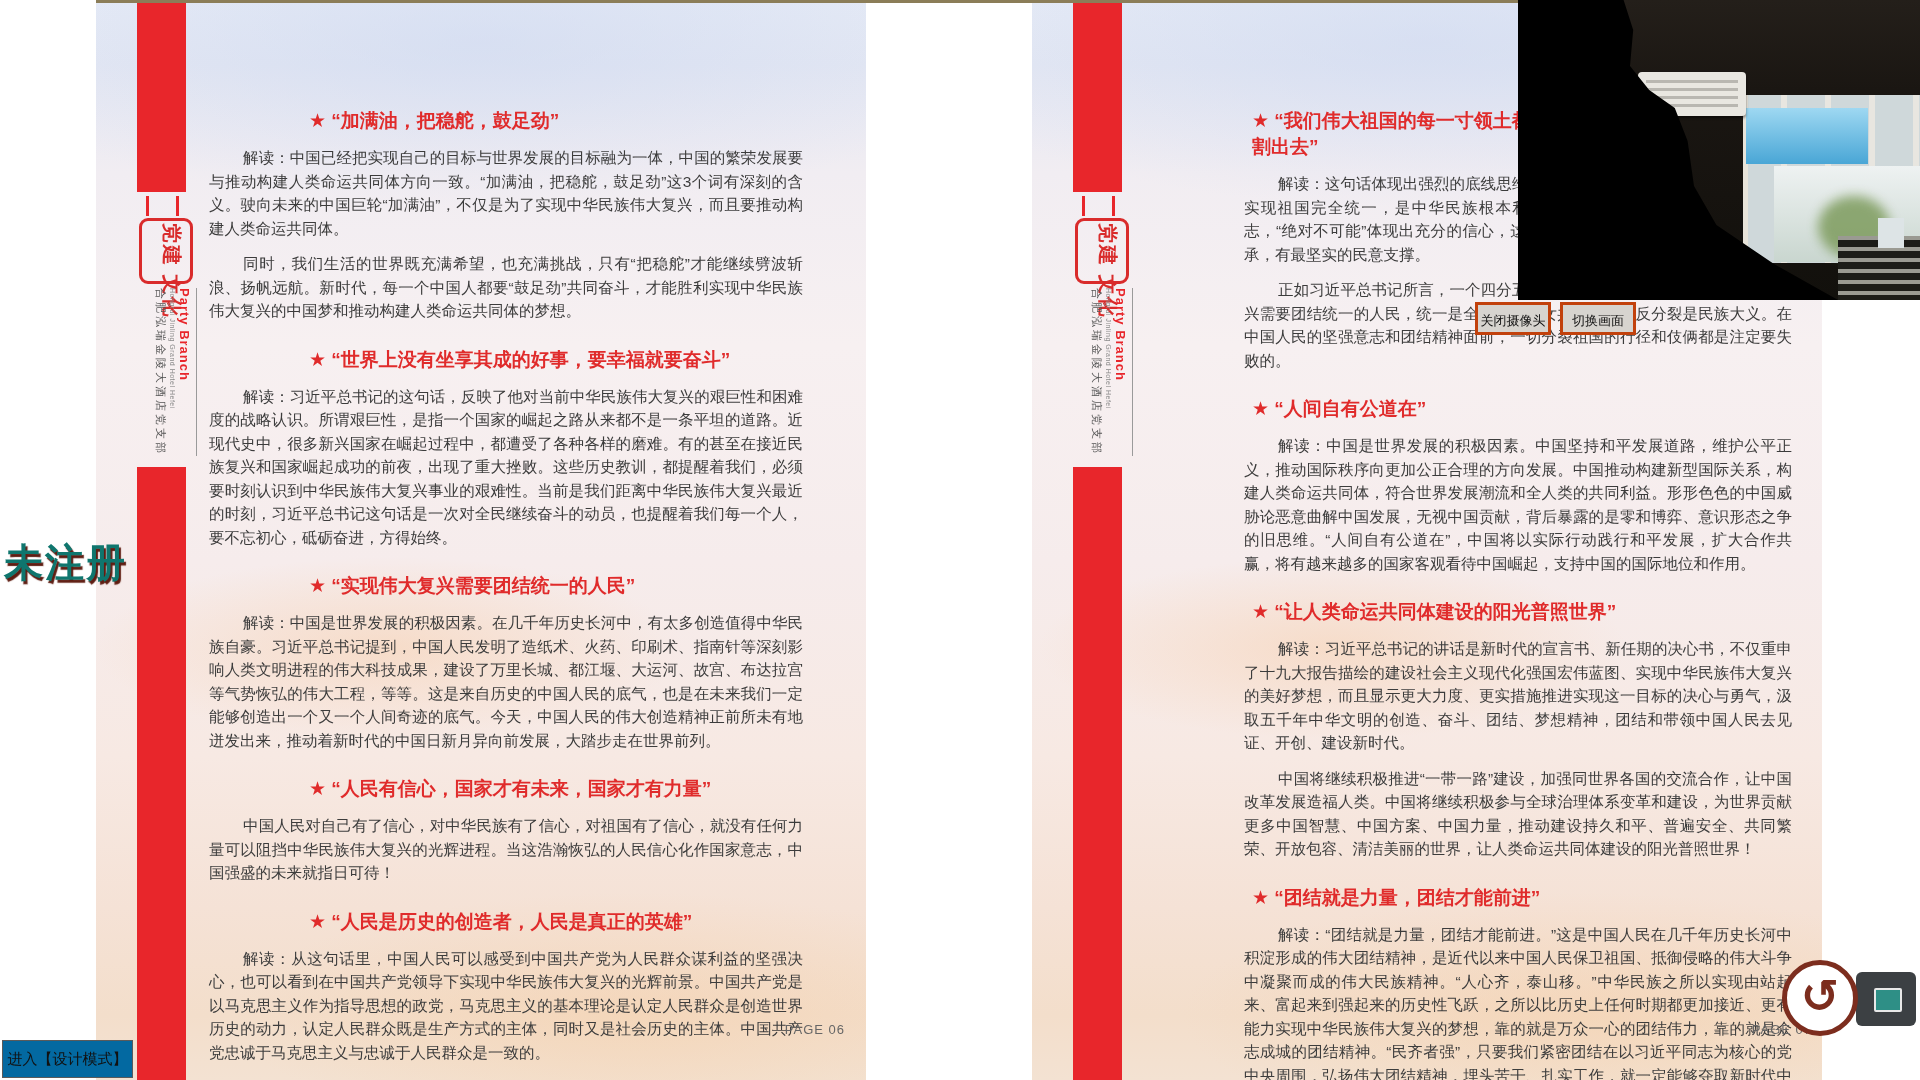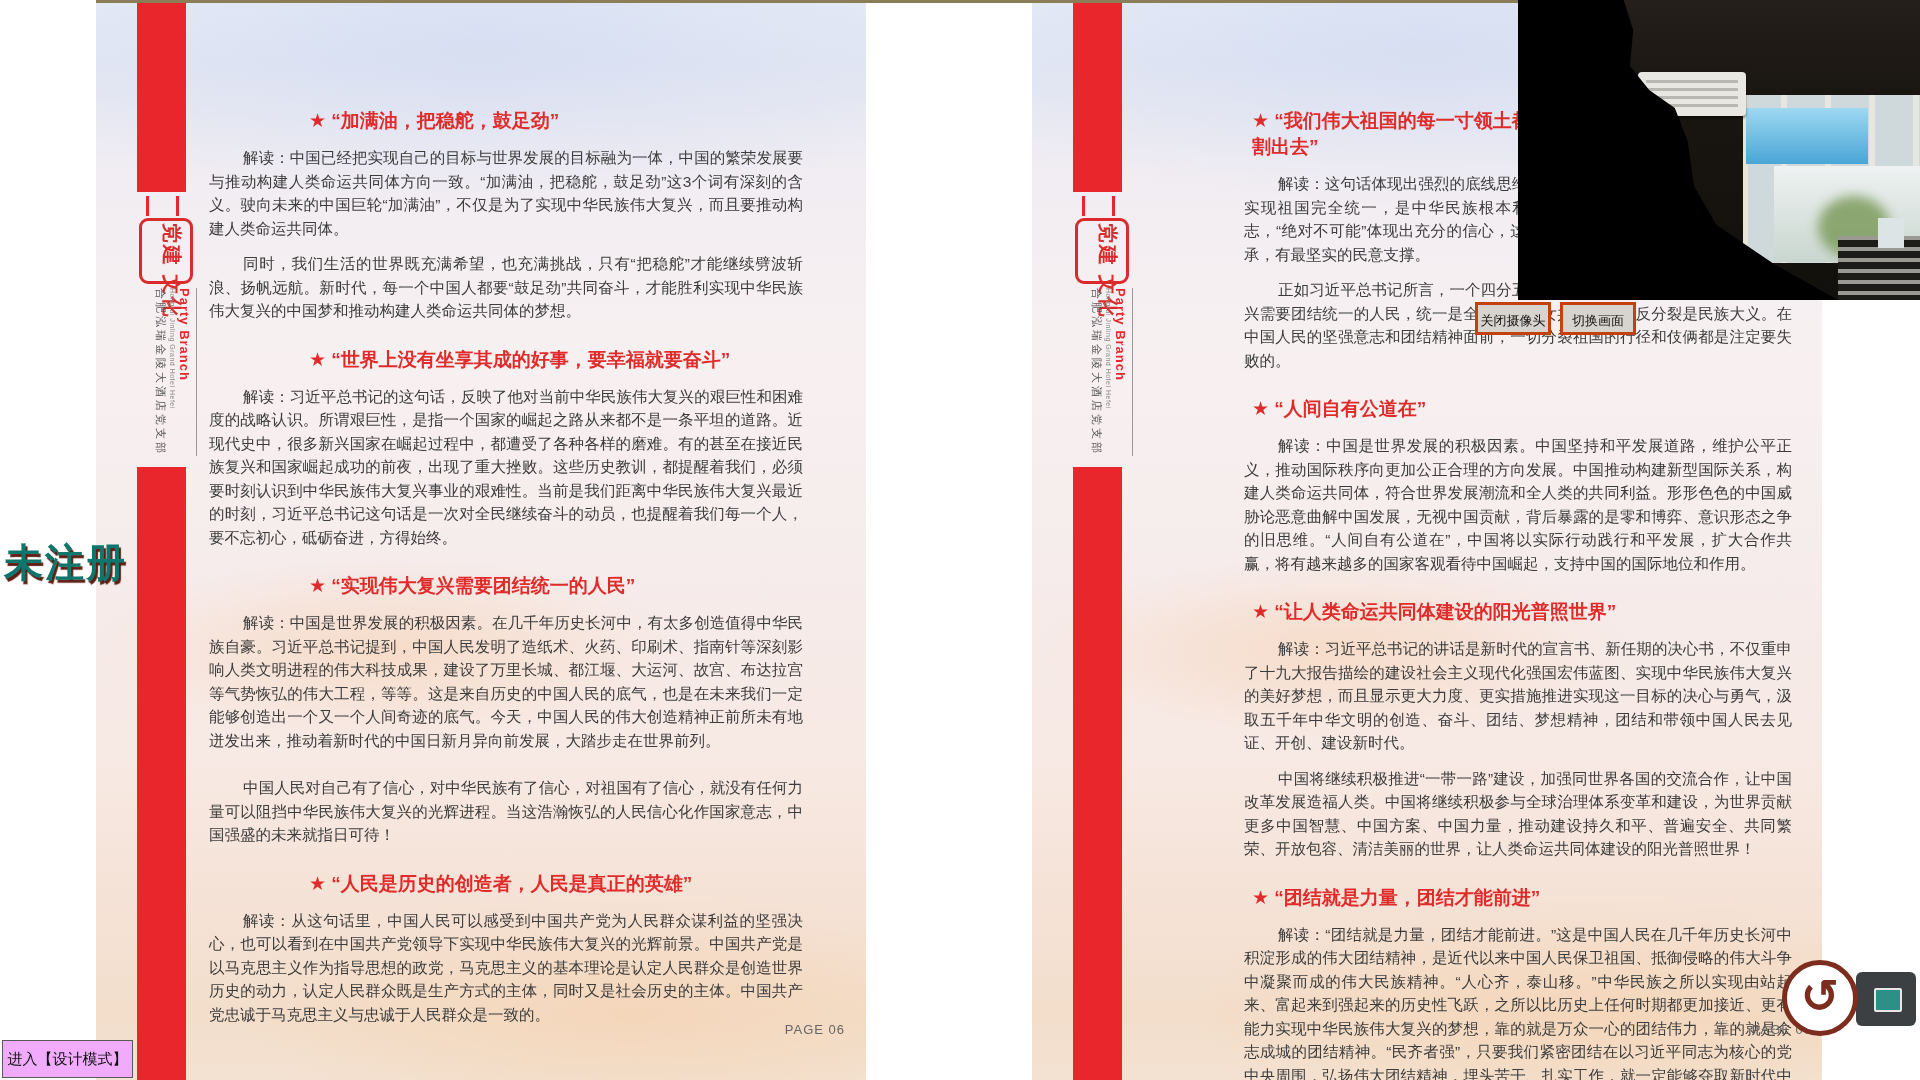--- a/index.html
+++ b/index.html
@@ -70,21 +70,21 @@
   .ac i{position:absolute;left:8px;right:8px;top:8px;bottom:8px;display:block;
         background:repeating-linear-gradient(180deg,#b9b7b1 0 3px,#e9e7e1 3px 8px);}
   .person{position:absolute;left:0;top:0;width:320px;height:300px;background:#000;
         clip-path:polygon(0% 0%,33% 0%,36% 10%,35% 22%,41% 30%,49% 36%,53% 47%,55% 62%,
                           62% 75%,80% 88%,100% 100%,0% 100%);}
   
   .cam-btn{position:absolute;top:302px;width:76px;height:33px;background:#d7d4cf;
         border:3px solid #c2410c;font-size:13px;color:#111;text-align:center;line-height:31px;
         z-index:11;cursor:pointer;font-family:inherit;padding:0;}
   #btn-close-cam{left:1475px;} #btn-switch{left:1560px;}
-  .design-btn{position:absolute;left:2px;top:1040px;width:131px;height:38px;background:#f0abfc;
+  .design-btn{position:absolute;left:2px;top:1040px;width:131px;height:38px;background:#0369a1;
         border:1px solid #5a5a5a;font-size:15px;color:#111;text-align:center;line-height:36px;
         z-index:11;cursor:pointer;font-family:Liberation Serif, serif;padding:0;}
   
   .thumb-icon{position:absolute;left:1856px;top:972px;width:60px;height:54px;background:#3c4043;
         border-radius:6px;z-index:11;cursor:pointer;}
   .thumb-icon b{position:absolute;left:18px;top:16px;width:24px;height:20px;background:#2e8f86;
         border:2px solid #e8e8e8;border-radius:2px;display:block;}
   .replay{position:absolute;left:1782px;top:960px;width:66px;height:66px;border-radius:50%;
         background:#fff;border:5px solid #7c2d1e;z-index:12;cursor:pointer;
         color:#7c2d1e;font-size:46px;line-height:62px;text-align:center;font-weight:bold;}
@@ -116,20 +116,21 @@
     </div>
     <div class="sec">
       <h3>★ “世界上没有坐享其成的好事，要幸福就要奋斗”</h3>
       <p>解读：习近平总书记的这句话，反映了他对当前中华民族伟大复兴的艰巨性和困难度的战略认识。所谓艰巨性，是指一个国家的崛起之路从来都不是一条平坦的道路。近现代史中，很多新兴国家在崛起过程中，都遭受了各种各样的磨难。有的甚至在接近民族复兴和国家崛起成功的前夜，出现了重大挫败。这些历史教训，都提醒着我们，必须要时刻认识到中华民族伟大复兴事业的艰难性。当前是我们距离中华民族伟大复兴最近的时刻，习近平总书记这句话是一次对全民继续奋斗的动员，也提醒着我们每一个人，要不忘初心，砥砺奋进，方得始终。</p>
     </div>
     <div class="sec">
       <h3>★ “实现伟大复兴需要团结统一的人民”</h3>
       <p>解读：中国是世界发展的积极因素。在几千年历史长河中，有太多创造值得中华民族自豪。习近平总书记提到，中国人民发明了造纸术、火药、印刷术、指南针等深刻影响人类文明进程的伟大科技成果，建设了万里长城、都江堰、大运河、故宫、布达拉宫等气势恢弘的伟大工程，等等。这是来自历史的中国人民的底气，也是在未来我们一定能够创造出一个又一个人间奇迹的底气。今天，中国人民的伟大创造精神正前所未有地迸发出来，推动着新时代的中国日新月异向前发展，大踏步走在世界前列。</p>
     </div>
     <div class="sec">
+      <h3>★ “人民有信心，国家才有未来，国家才有力量”</h3>
       <p>中国人民对自己有了信心，对中华民族有了信心，对祖国有了信心，就没有任何力量可以阻挡中华民族伟大复兴的光辉进程。当这浩瀚恢弘的人民信心化作国家意志，中国强盛的未来就指日可待！</p>
     </div>
     <div class="sec">
       <h3>★ “人民是历史的创造者，人民是真正的英雄”</h3>
       <p>解读：从这句话里，中国人民可以感受到中国共产党为人民群众谋利益的坚强决心，也可以看到在中国共产党领导下实现中华民族伟大复兴的光辉前景。中国共产党是以马克思主义作为指导思想的政党，马克思主义的基本理论是认定人民群众是创造世界历史的动力，认定人民群众既是生产方式的主体，同时又是社会历史的主体。中国共产党忠诚于马克思主义与忠诚于人民群众是一致的。</p>
     </div>
   </div>
   <div class="pagenum">PAGE 06</div>
 </div>
 

